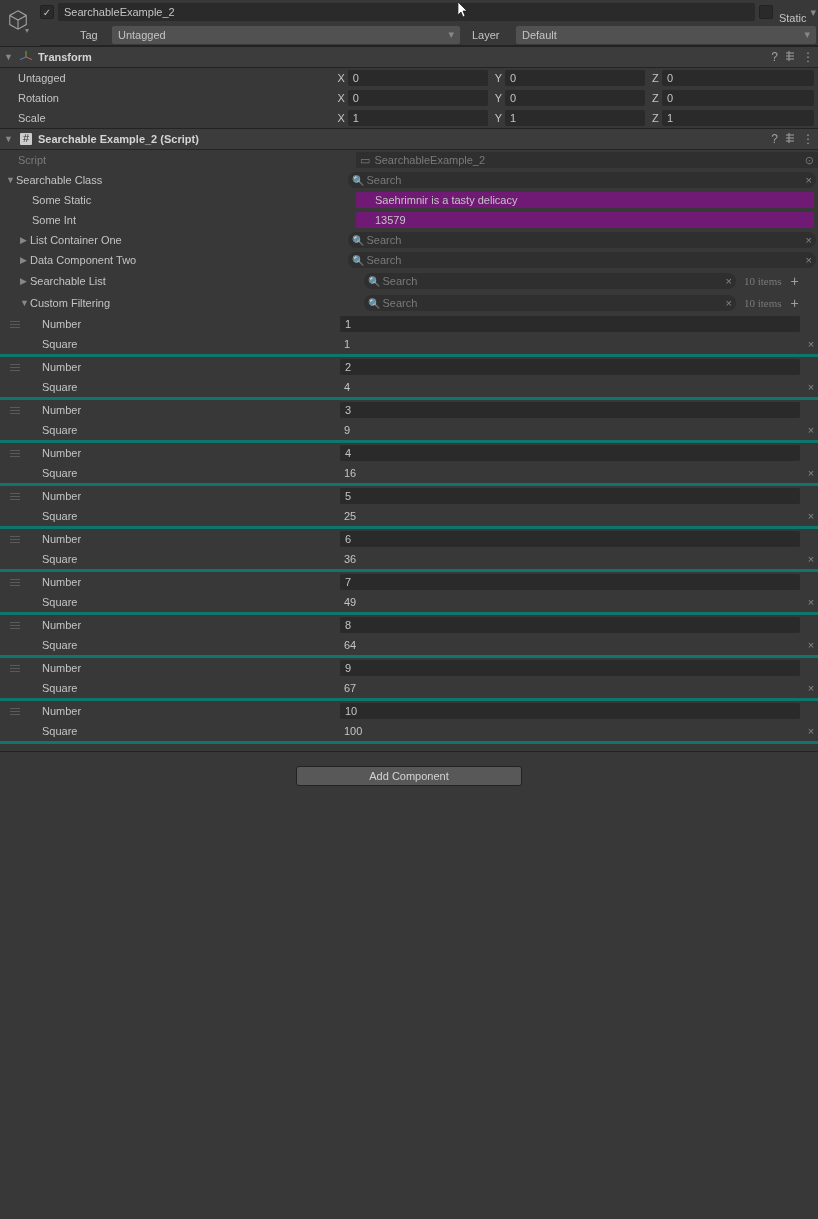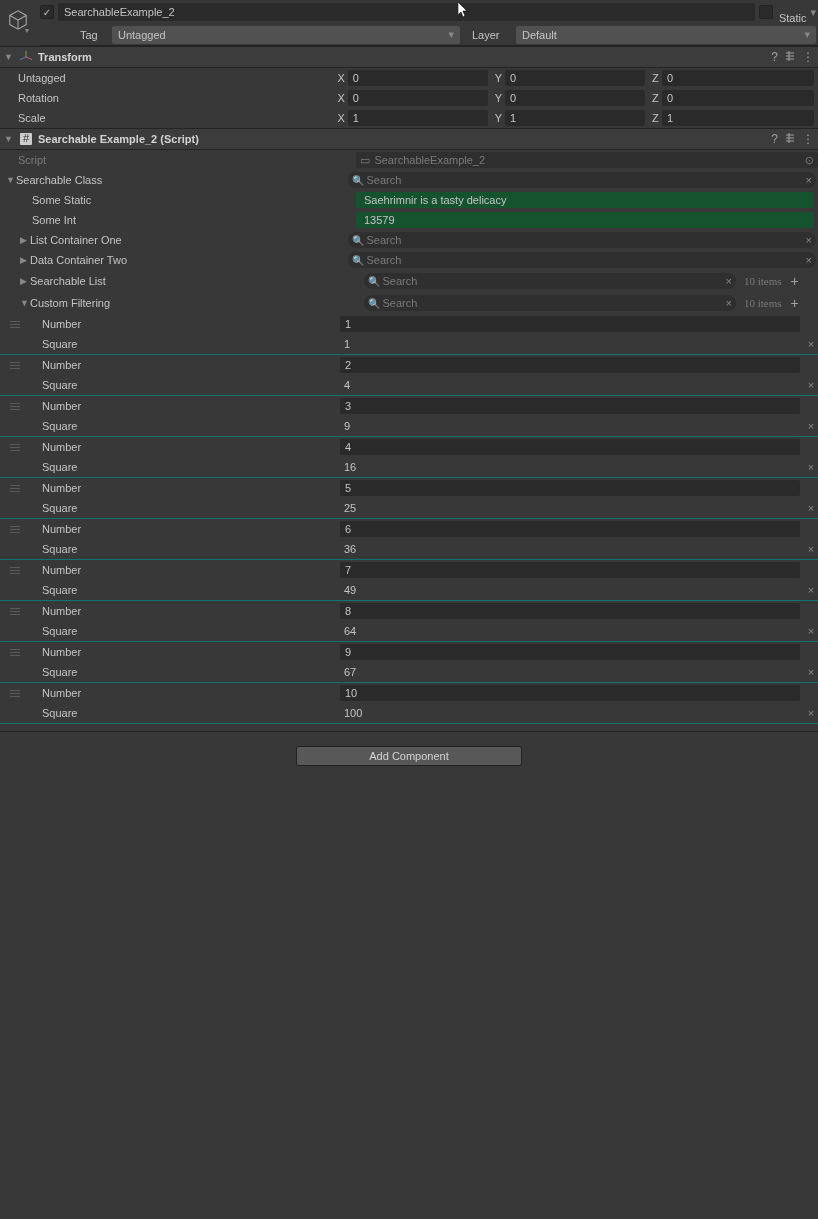--- a/index.html
+++ b/index.html
@@ -33,31 +33,31 @@
 
 .script-row { display:flex; align-items:center; height:20px; padding-left:18px; }
 .script-lbl { width:338px; color:#7a7a7a; }
 .script-val { flex:1; display:flex; align-items:center; background:#2f2f2f; height:16px; border-radius:2px; padding:0 4px; color:#7a7a7a; }
 .obj-btn { color:#7a7a7a; margin-left:auto; cursor:pointer; }
 
 .fold-row { display:flex; align-items:center; height:20px; padding-left:6px; }
 .fold-lbl { color:#c4c4c4; }
 
 .indent1 { padding-left:32px; }
-.text-in { flex:1; height:16px; background:#14532d; border:none; color:#c4c4c4; padding:0 8px; border-radius:2px; margin-right:4px; }
+.text-in { flex:1; height:16px; background:#701a75; border:none; color:#c4c4c4; padding:0 19px; border-radius:2px; margin-right:4px; }
 
 .search-box { display:flex; align-items:center; height:16px; background:#2f2f2f; border-radius:8px; padding:0 4px; flex:1; margin-right:2px; }
 .search-icon { color:#888; font-size:10px; margin-right:2px; }
 .search-in { flex:1; background:transparent; border:none; color:#c4c4c4; height:14px; }
 .search-in::placeholder { color:#7a7a7a; }
 .search-x { color:#888; cursor:pointer; font-size:11px; }
 .items-lbl { color:#7a7a7a; margin:0 6px; white-space:nowrap;font-family:Liberation Serif, serif; }
 .plus-btn { color:#a0a0a0; cursor:pointer; font-size:14px; width:14px; text-align:center; }
 
-.list-item { border-bottom:1px solid #0f766e; }
+.list-item { border-bottom:3px solid #0f766e; }
 .item-row { display:flex; align-items:center; height:20px; }
 .handle { width:30px; display:flex; flex-direction:column; align-items:center; justify-content:center; color:#5a5a5a; cursor:grab; }
 .handle-line { width:10px; height:1px; background:#5a5a5a; margin:1px 0; }
 .item-lbl { width:310px; padding-left:12px; color:#c4c4c4; }
 .item-val { flex:1; padding-left:4px; color:#c4c4c4; }
 .item-in { flex:1; height:16px; background:#2a2a2a; border:none; color:#c4c4c4; padding:0 5px; border-radius:2px; margin-right:4px; }
 .item-x { width:14px; color:#888; cursor:pointer; text-align:center; }
 
 .add-comp-wrap { display:flex; justify-content:center; padding:14px 0; }
 .add-comp { width:226px; height:20px; background:#585858; color:#d4d4d4; border:1px solid #222; border-radius:3px; cursor:pointer; display:flex; align-items:center; justify-content:center; }
@@ -200,21 +200,21 @@
   <span class="fold-lbl" style="width:318px;">List Container One</span>
   <div class="search-box">
     <span class="search-icon">🔍</span>
     <input class="search-in" placeholder="Search" style="">
     <span class="search-x">×</span>
   </div>
 </div>
 
 <div class="fold-row" style="padding-left:20px;">
   <span class="fold">▶</span>
-  <span class="fold-lbl" style="width:318px;">Data Container Two</span>
+  <span class="fold-lbl" style="width:318px;">Data Component Two</span>
   <div class="search-box">
     <span class="search-icon">🔍</span>
     <input class="search-in" placeholder="Search" style="">
     <span class="search-x">×</span>
   </div>
 </div>
 
 <div class="fold-row" style="padding-left:20px; height:22px;">
   <span class="fold">▶</span>
   <span class="fold-lbl" style="width:334px;">Searchable List</span>

